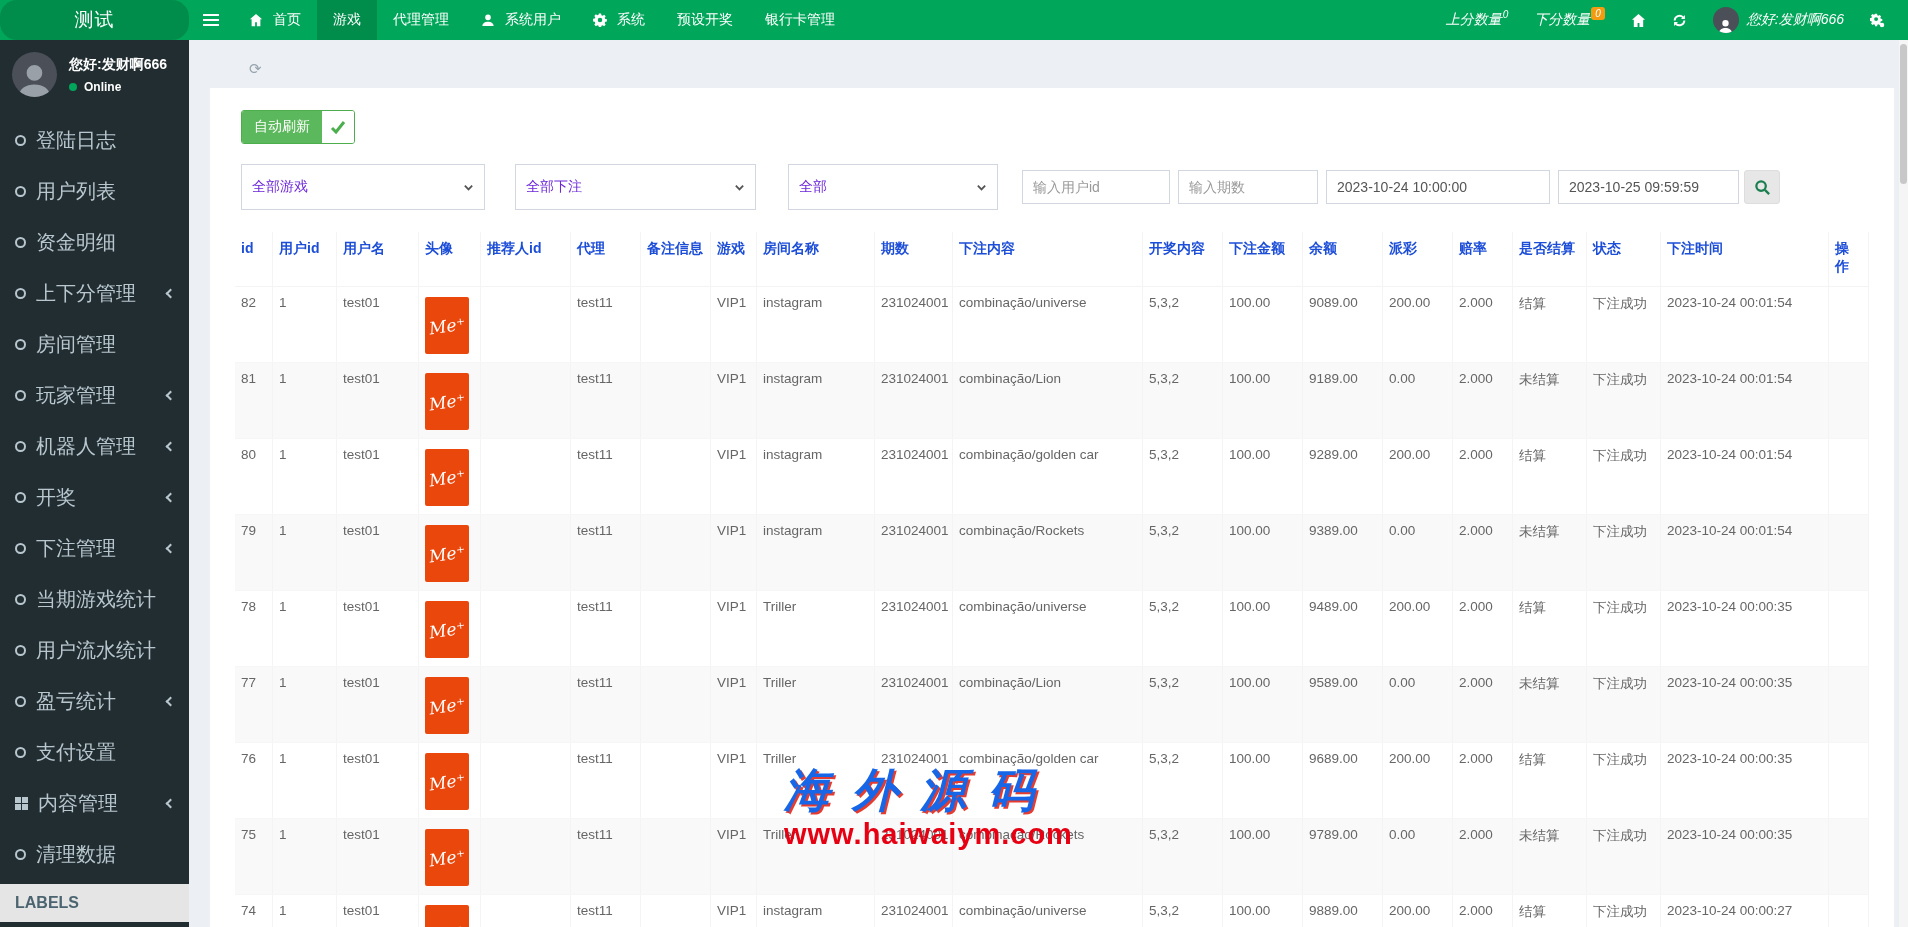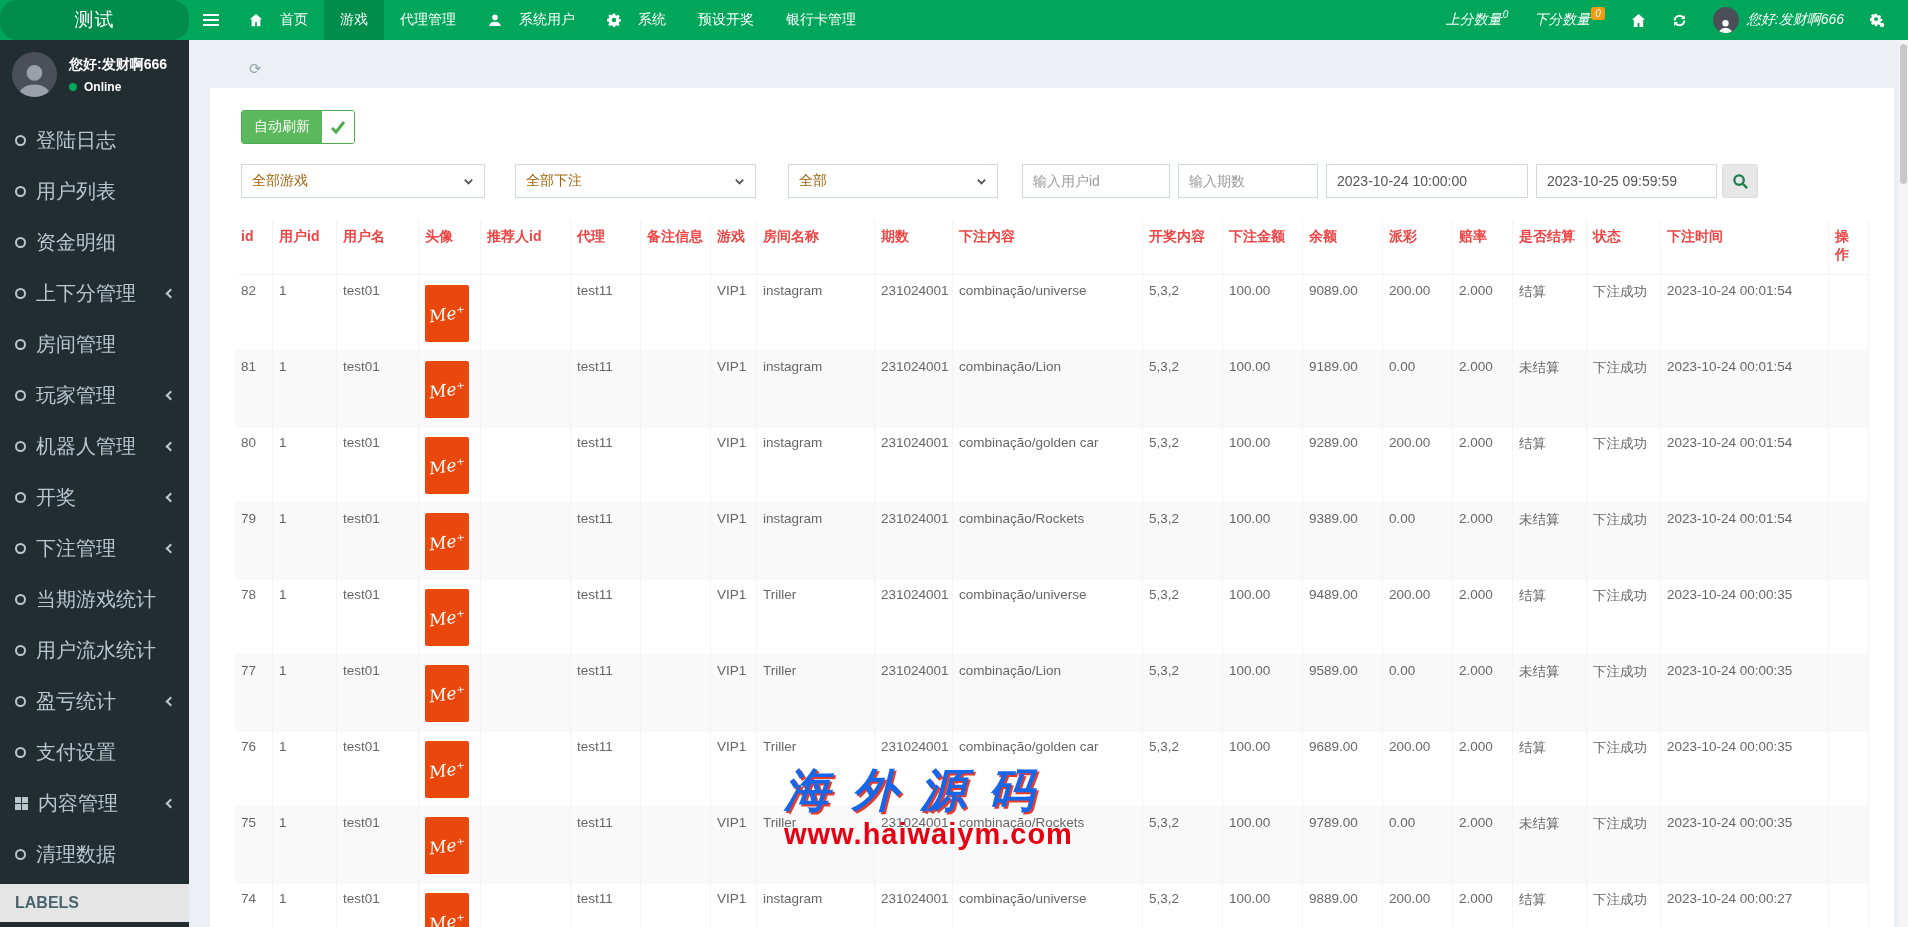--- a/index.html
+++ b/index.html
@@ -4,21 +4,21 @@
 <style>
   * { margin:0; padding:0; box-sizing:border-box; }
   html,body { width:1908px; height:927px; overflow:hidden; font-family:"Liberation Sans","DejaVu Sans",sans-serif; background:#ecf0f5; }
 
   
   .topnav { position:fixed; top:0; left:0; width:1908px; height:40px; background:#00a65a; display:flex; z-index:30; }
   .logo { width:189px; height:40px; background:#008d4c; color:#fff; font-size:19px; display:flex; align-items:center; justify-content:center; letter-spacing:1px;border-radius:17px; }
   .nav-left { display:flex; align-items:stretch; }
   .hamburger { width:44px; display:flex; flex-direction:column; justify-content:center; align-items:center; gap:3px; cursor:pointer; }
   .hamburger span { width:16px; height:2px; background:#fff; display:block; }
-  .nav-item { display:flex; align-items:center; gap:17px; padding:0 16px; color:#fff; font-size:14px; cursor:pointer; text-decoration:none; }
+  .nav-item { display:flex; align-items:center; gap:10px; padding:0 16px; color:#fff; font-size:14px; cursor:pointer; text-decoration:none; }
   .nav-item.active { background:#008d4c; }
   .nav-item svg { width:14px; height:14px; fill:#fff; }
   .nav-right { margin-left:auto; display:flex; align-items:stretch; padding-right:10px; }
   .nav-right > * { display:flex; align-items:center; padding:0 13px; color:#fff; font-size:14px; cursor:pointer; position:relative; text-decoration:none;font-style:italic; }
   .nav-right svg { width:15px; height:15px; fill:#fff; }
   sup.badge-plain { color:#fff; font-size:10px; margin-left:1px; margin-top:-12px; }
   sup.badge-orange { background:#f39c12; color:#fff; font-size:10px; border-radius:3px; padding:1px 4px; margin-left:1px; margin-top:-14px; }
   .avatar-sm { width:26px; height:26px; border-radius:50%; overflow:hidden; background:#4b4f58; margin-right:8px; flex:0 0 26px; display:flex; align-items:flex-end; justify-content:center; }
   .avatar-sil { width:80%; height:80%; fill:#9aa0a8; }
 
@@ -43,39 +43,39 @@
   .main { position:absolute; top:40px; left:189px; width:1719px; height:887px; background:#ecf0f5; }
   .corner-ico { position:absolute; top:20px; left:60px; color:#98a4ad; font-size:15px; cursor:pointer; }
   .panel { position:absolute; top:48px; left:21px; width:1684px; min-height:839px; background:#fff; padding:22px 25px; }
 
   .auto-refresh { display:inline-flex; border:1px solid #4cae4c; border-radius:3px; overflow:hidden; cursor:pointer; margin-left:6px; }
   .ar-label { background:#5cb85c; color:#fff; font-size:14px; padding:7px 12px; }
   .ar-check { background:#fff; width:32px; display:flex; align-items:center; justify-content:center; }
   .ar-check svg { width:18px; height:18px; stroke:#4cae4c; stroke-width:3; fill:none; }
 
   .filter-row { display:flex; align-items:center; margin-top:20px; margin-left:6px; }
-  .sel { height:34px; border:1px solid #d2d6de; background:#fff; display:flex; align-items:center; justify-content:space-between; padding:16px 10px; font-size:14px; color:#a16207; cursor:pointer; }
+  .sel { height:46px; border:1px solid #d2d6de; background:#fff; display:flex; align-items:center; justify-content:space-between; padding:16px 10px; font-size:14px; color:#6d28d9; cursor:pointer; }
   .sel svg { width:11px; height:11px; stroke:#555; stroke-width:2; fill:none; }
   .w1 { width:244px; margin-right:30px; }
   .w2 { width:241px; margin-right:32px; }
   .w3 { width:210px; margin-right:24px; }
   .f-in { height:34px; border:1px solid #d2d6de; padding:0 10px; font-size:14px; color:#555; font-family:inherit; }
   .f-in::placeholder { color:#999; }
   .f-user { width:148px; margin-right:8px; }
   .f-period { width:140px; margin-right:8px; }
-  .f-date1 { width:202px; margin-right:8px; }
+  .f-date1 { width:224px; margin-right:8px; }
   .f-date2 { width:181px; margin-right:5px; }
   .search-btn { width:36px; height:34px; border:1px solid #ddd; background:#e7e7e7; border-radius:3px; cursor:pointer; display:flex; align-items:center; justify-content:center; }
   .search-btn svg { width:17px; height:17px; stroke:#1b7e4f; stroke-width:2.4; fill:none; }
 
   
   .tbl { margin-top:22px; }
   .tr { display:grid; grid-template-columns:38px 64px 82px 62px 90px 70px 70px 46px 118px 78px 190px 80px 80px 80px 70px 60px 74px 74px 168px 40px; }
   .td, .th { padding:8px 6px; font-size:13.5px; color:#666; border-right:1px solid #f4f4f4; overflow:hidden; }
-  .th { color:#ef4444; font-weight:600; font-size:14px; border-bottom:1px solid #f4f4f4; padding-bottom:10px; }
+  .th { color:#1d4ed8; font-weight:600; font-size:14px; border-bottom:1px solid #f4f4f4; padding-bottom:10px; }
   .tbody .tr { border-bottom:1px solid #f6f6f6; min-height:67px; }
   .tbody .tr:nth-child(even) { background:#f9f9f9; }
   .av-box { width:44px; height:57px; background:#ea470d; border-radius:2px; display:flex; align-items:center; justify-content:center; margin-top:2px; }
   .av-box span { color:#fff; font-size:17px; font-style:italic; font-family:"DejaVu Serif",serif; transform:rotate(-8deg); }
 
   
   .watermark { position:absolute; top:720px; left:595px; width:330px; text-align:left; pointer-events:none; z-index:10; }
   .wm1 { color:#1766e8; font-size:46px; font-weight:bold; font-style:italic; letter-spacing:22px; text-shadow:2px 2px 0 #e63c2f; white-space:nowrap; font-family:"DejaVu Serif",serif; }
   .wm2 { color:#e60012; font-size:29px; font-weight:bold; margin-top:-4px; letter-spacing:1px; }
 

